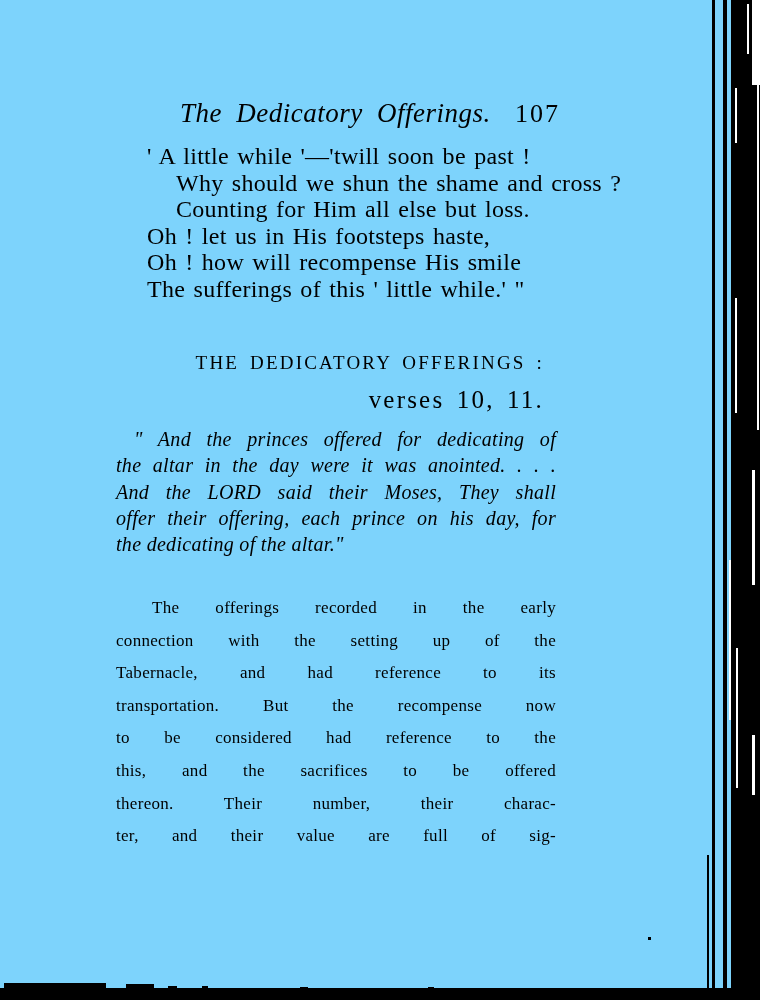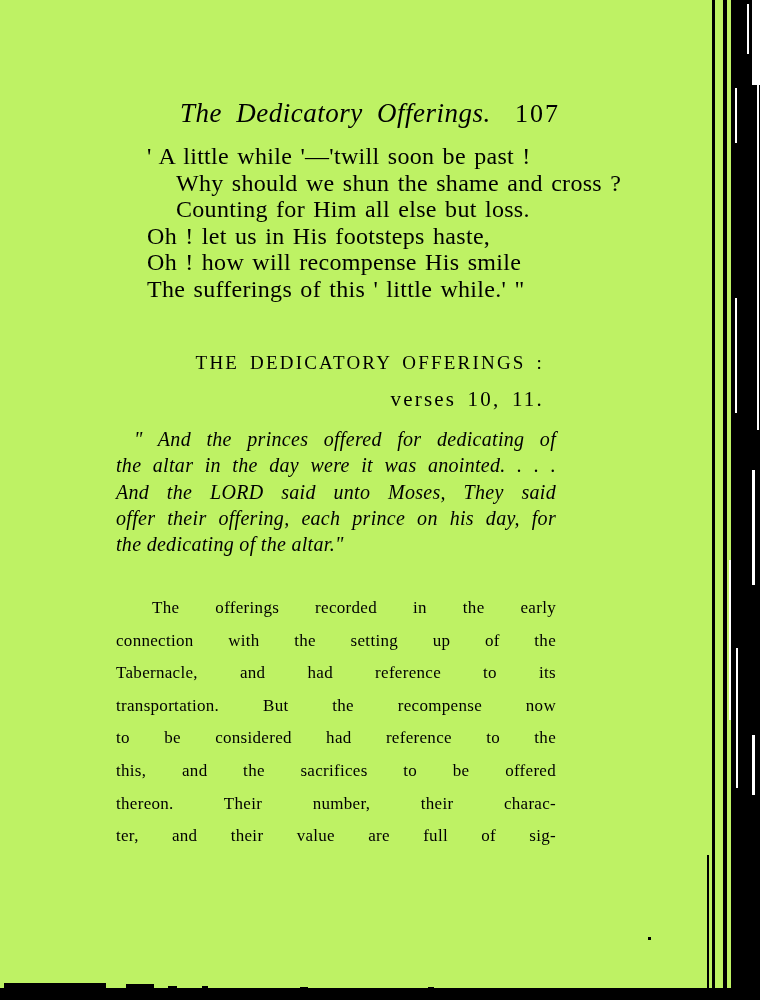--- a/index.html
+++ b/index.html
@@ -1,36 +1,36 @@
 <!DOCTYPE html>
 <html><head>
 <meta charset="utf-8">
 <style>
   html,body { margin:0; padding:0; background:#ffffff; }
   .page {
     position:relative; width:760px; height:1000px;
-    background:#bef264; color:#000000; overflow:hidden;
+    background:#7dd3fc; color:#000000; overflow:hidden;
     font-family:"Liberation Serif", serif;
   }
   
   .running-header {
     position:absolute; left:150px; top:97px; width:440px;
     text-align:center; font-size:27px; line-height:33px;
     font-style:italic; word-spacing:7px; letter-spacing:0.5px;
     white-space:nowrap;
   }
   .rh-num { font-style:normal; font-size:26px; margin-left:10px; letter-spacing:2px; }
   
   .poem { position:absolute; left:147px; top:143px; width:440px; font-size:24px; }
   .poem-line { line-height:26.6px; word-spacing:2px; letter-spacing:0.3px; white-space:nowrap; }
   .poem-line.indent { padding-left:29px; }
   
   .section-head { position:absolute; left:104px; top:351px; width:440px; text-align:right; }
   .sh1 { font-size:19px; letter-spacing:2.2px; line-height:23px; word-spacing:4px; }
-  .sh2 { font-size:21px; letter-spacing:2.2px; line-height:23px; margin-top:14px; word-spacing:4px; }
+  .sh2 { font-size:25px; letter-spacing:2.2px; line-height:23px; margin-top:14px; word-spacing:4px; }
   
   .quote { position:absolute; left:116px; top:426px; width:440px; font-style:italic; font-size:20px; }
   .q-line { line-height:26.3px; letter-spacing:0.3px; }
   .jline { text-align:justify; text-align-last:justify; }
   .q-line.first { padding-left:18px; }
   .q-line.last { text-align:left; text-align-last:left; }
   
   .body-text { position:absolute; left:116px; top:592px; width:440px; font-size:17px; }
   .b-line { line-height:32.6px; letter-spacing:0.3px; word-spacing:2px; }
   .b-line.first { padding-left:36px; }
@@ -58,21 +58,21 @@
   </div>
 
   <div class="section-head">
     <div class="sh1">THE DEDICATORY OFFERINGS :</div>
     <div class="sh2">verses 10, 11.</div>
   </div>
 
   <div class="quote">
     <div class="q-line jline first">" And the princes offered for dedicating of</div>
     <div class="q-line jline">the altar in the day were it was anointed. . . .</div>
-    <div class="q-line jline">And the LORD said unto Moses, They said</div>
+    <div class="q-line jline">And the LORD said their Moses, They shall</div>
     <div class="q-line jline">offer their offering, each prince on his day, for</div>
     <div class="q-line last">the dedicating of the altar."</div>
   </div>
 
   <div class="body-text">
     <div class="b-line jline first">The offerings recorded in the early</div>
     <div class="b-line jline">connection with the setting up of the</div>
     <div class="b-line jline">Tabernacle, and had reference to its</div>
     <div class="b-line jline">transportation.  But the recompense now</div>
     <div class="b-line jline">to be considered had reference to the</div>

